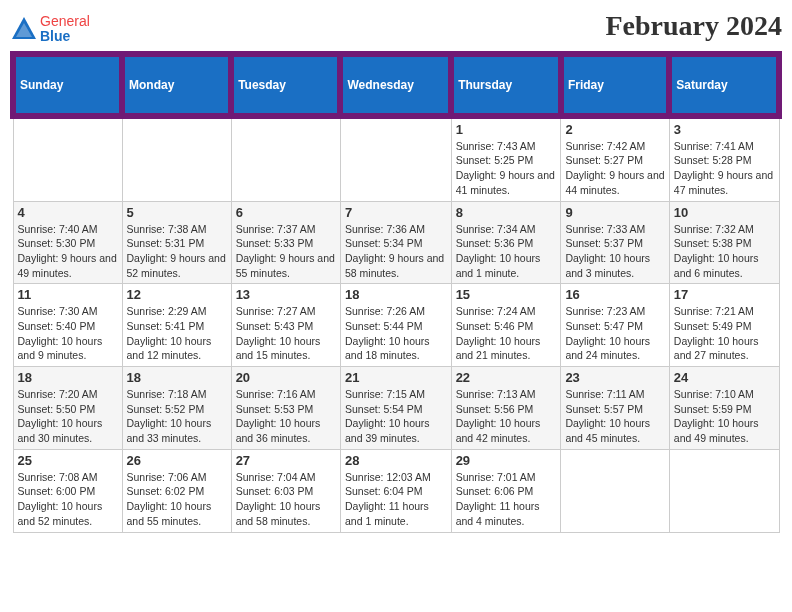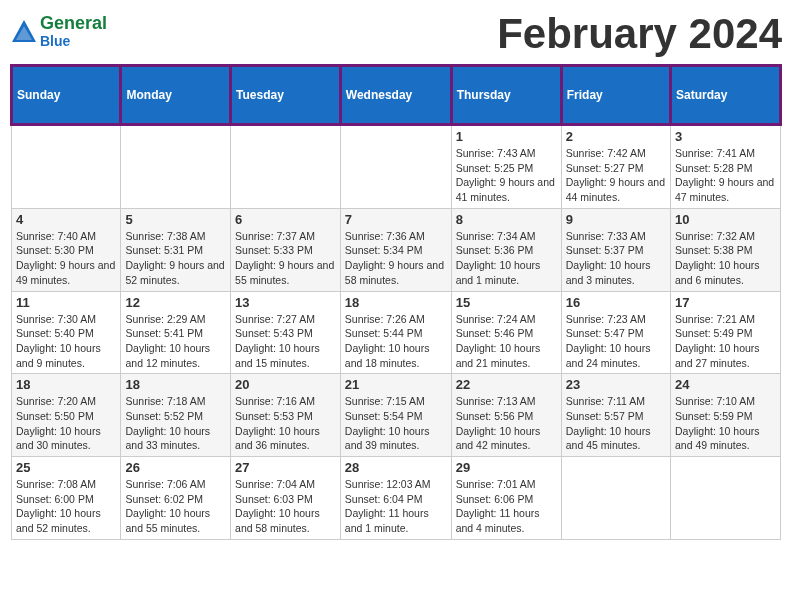--- a/index.html
+++ b/index.html
@@ -20,59 +20,60 @@
       display: flex;
       align-items: center;
       margin-top: 4px;
     }
     .logo-text {
       display: flex;
       flex-direction: column;
       line-height: 1.1;
     }
     .logo-general {
-      font-size: 18px;
-      font-weight: bold;
-      color: #15803d;
+      font-size: 14px;
+      font-weight: normal;
+      color: #ef4444;
     }
     .logo-blue {
       font-size: 14px;
       font-weight: bold;
       color: #1a6fc4;
     }
     .logo-icon {
       width: 28px;
       height: 28px;
       margin-right: 2px;
     }
     .title-section {
       text-align: right;
     }
     .month-title {
-      font-size: 42px;
+      font-size: 28px;
       font-weight: bold;
       color: #333;
+      font-family: Liberation Serif, serif;
     }
     .location {
       font-size: 15px;
       color: #555;
     }
     table {
       width: 100%;
       border-collapse: collapse;
       font-size: 11px;
     }
     thead tr th {
       background: #1a6fc4;
       color: #fff;
       padding: 21px 4px;
       text-align: left;
       font-size: 12px;
       font-weight: bold;
-      border: 3px solid #701a75;
+      border: 6px solid #701a75;
     }
     tbody tr td {
       border: 1px solid #ccc;
       vertical-align: top;
       padding: 3px 4px;
       width: 113px;
       min-height: 75px;
       height: 80px;
     }
     .day-num {

